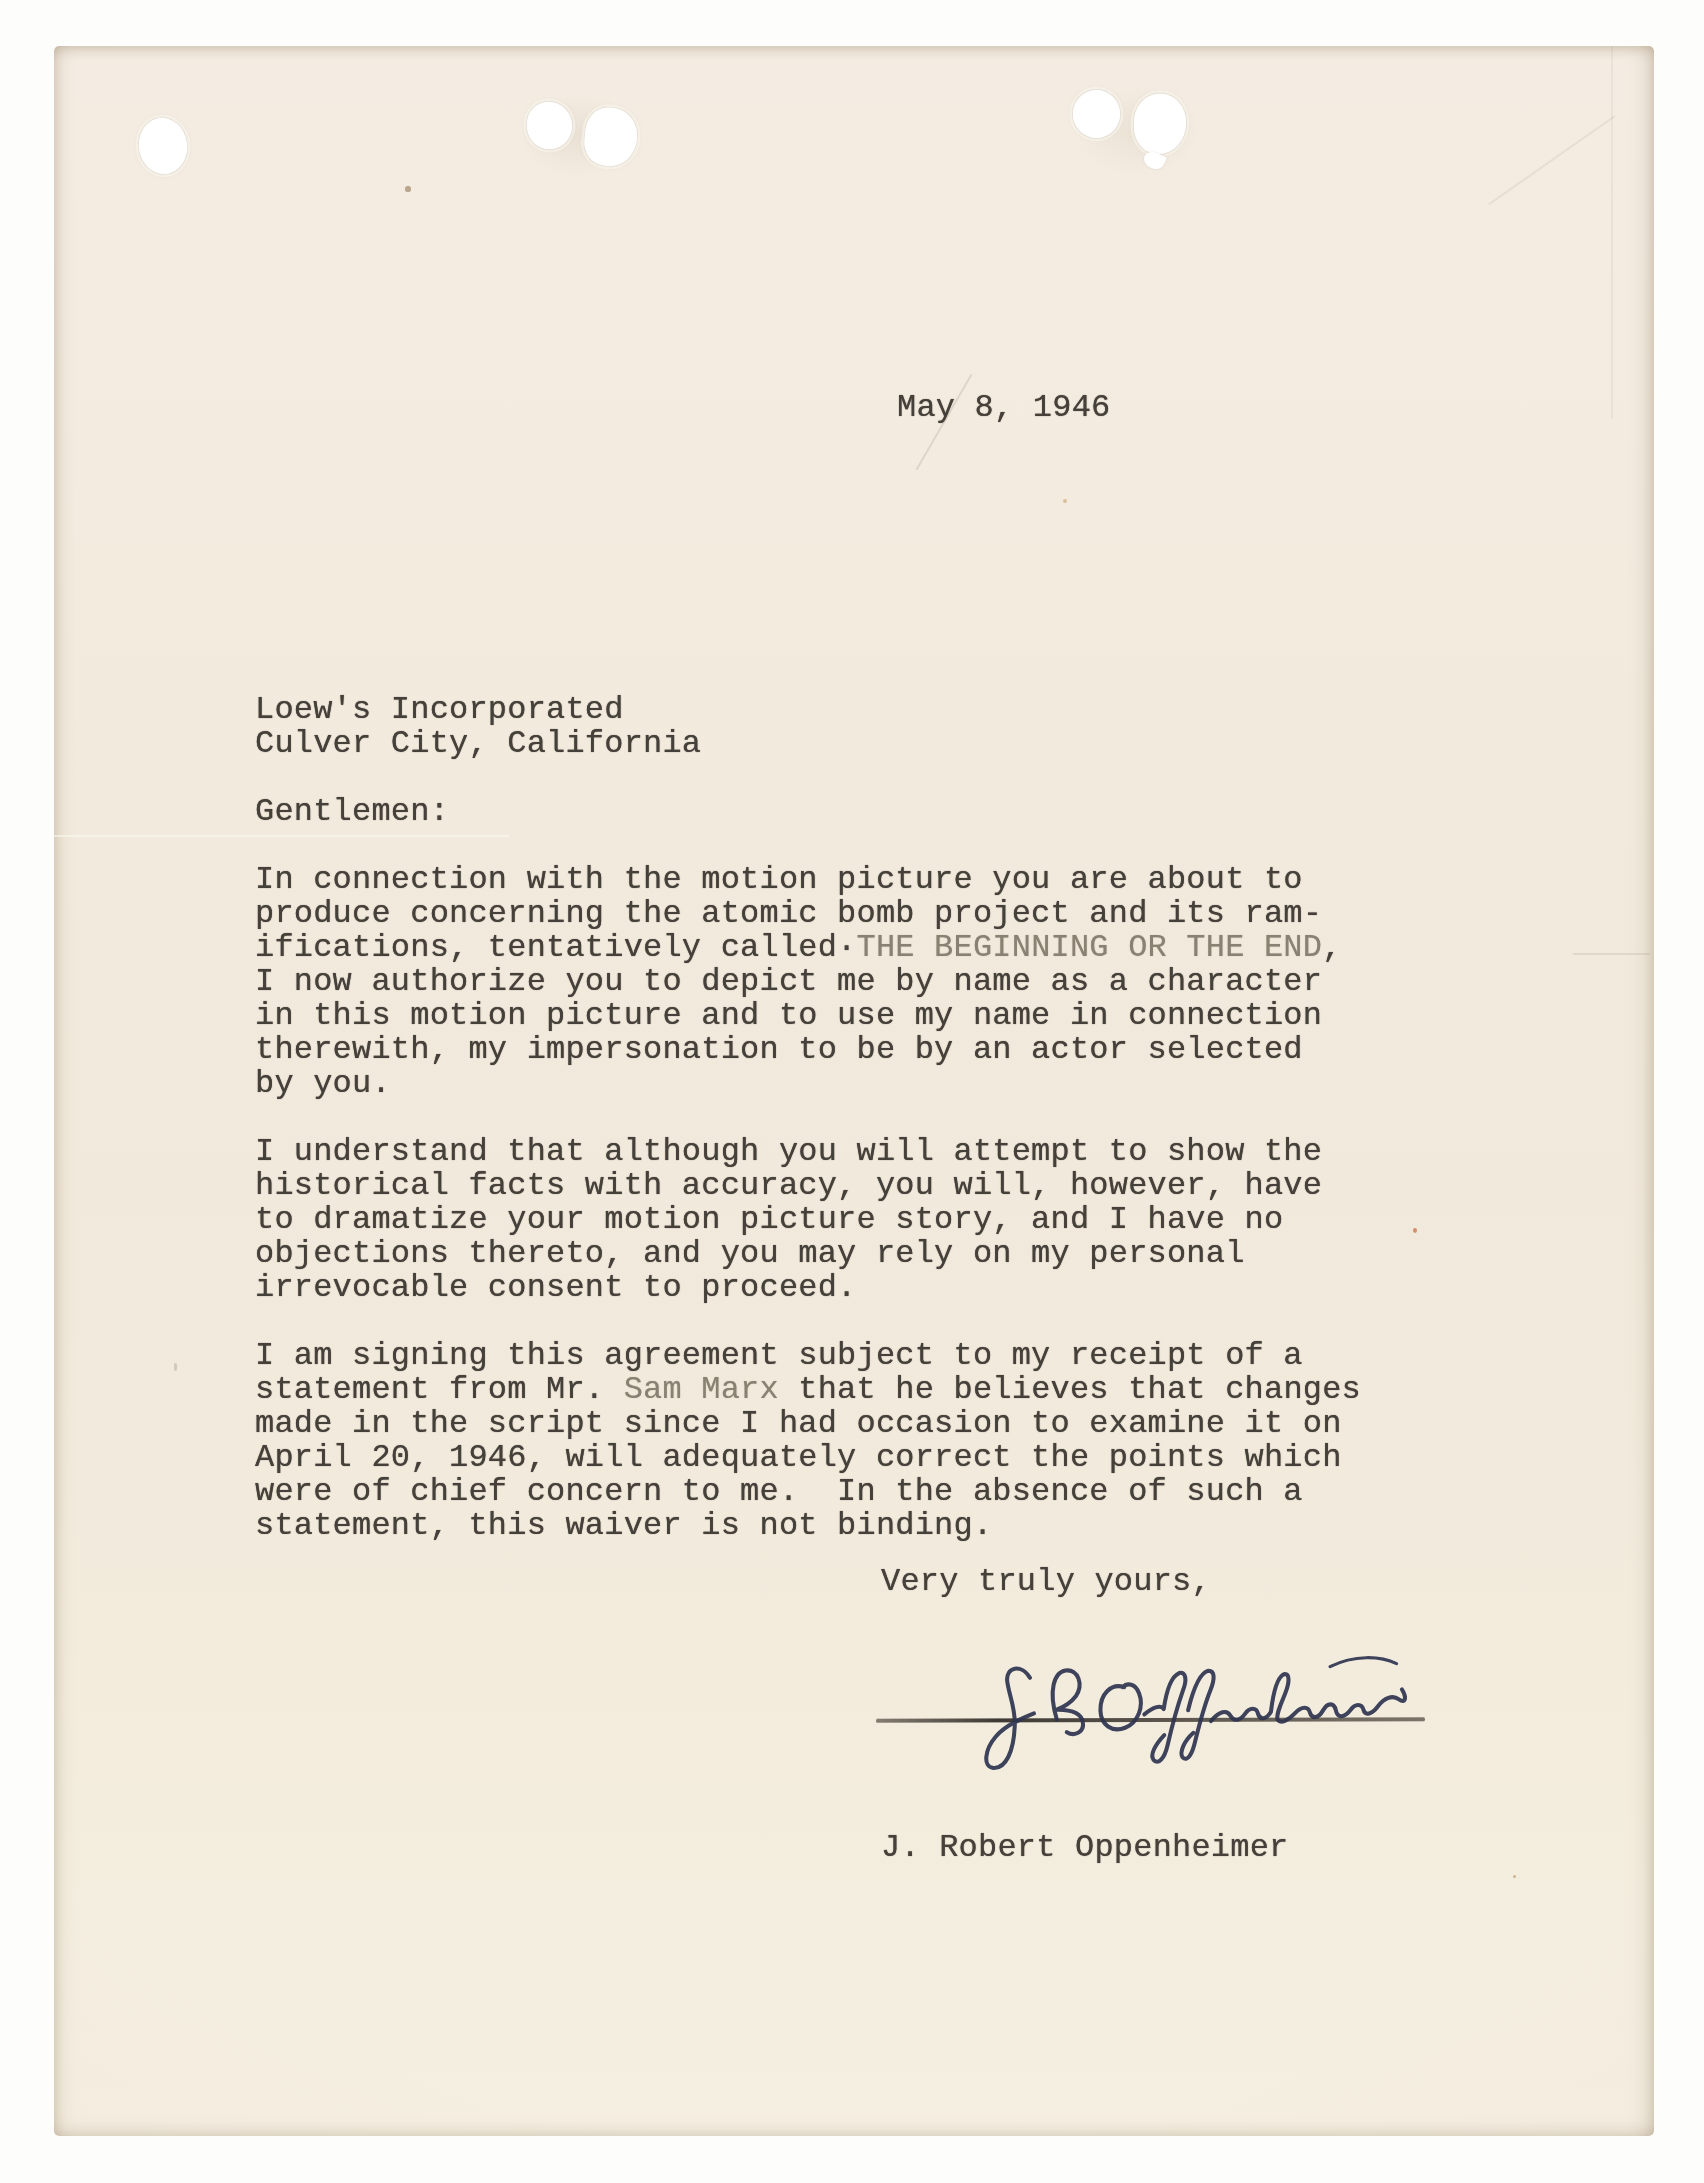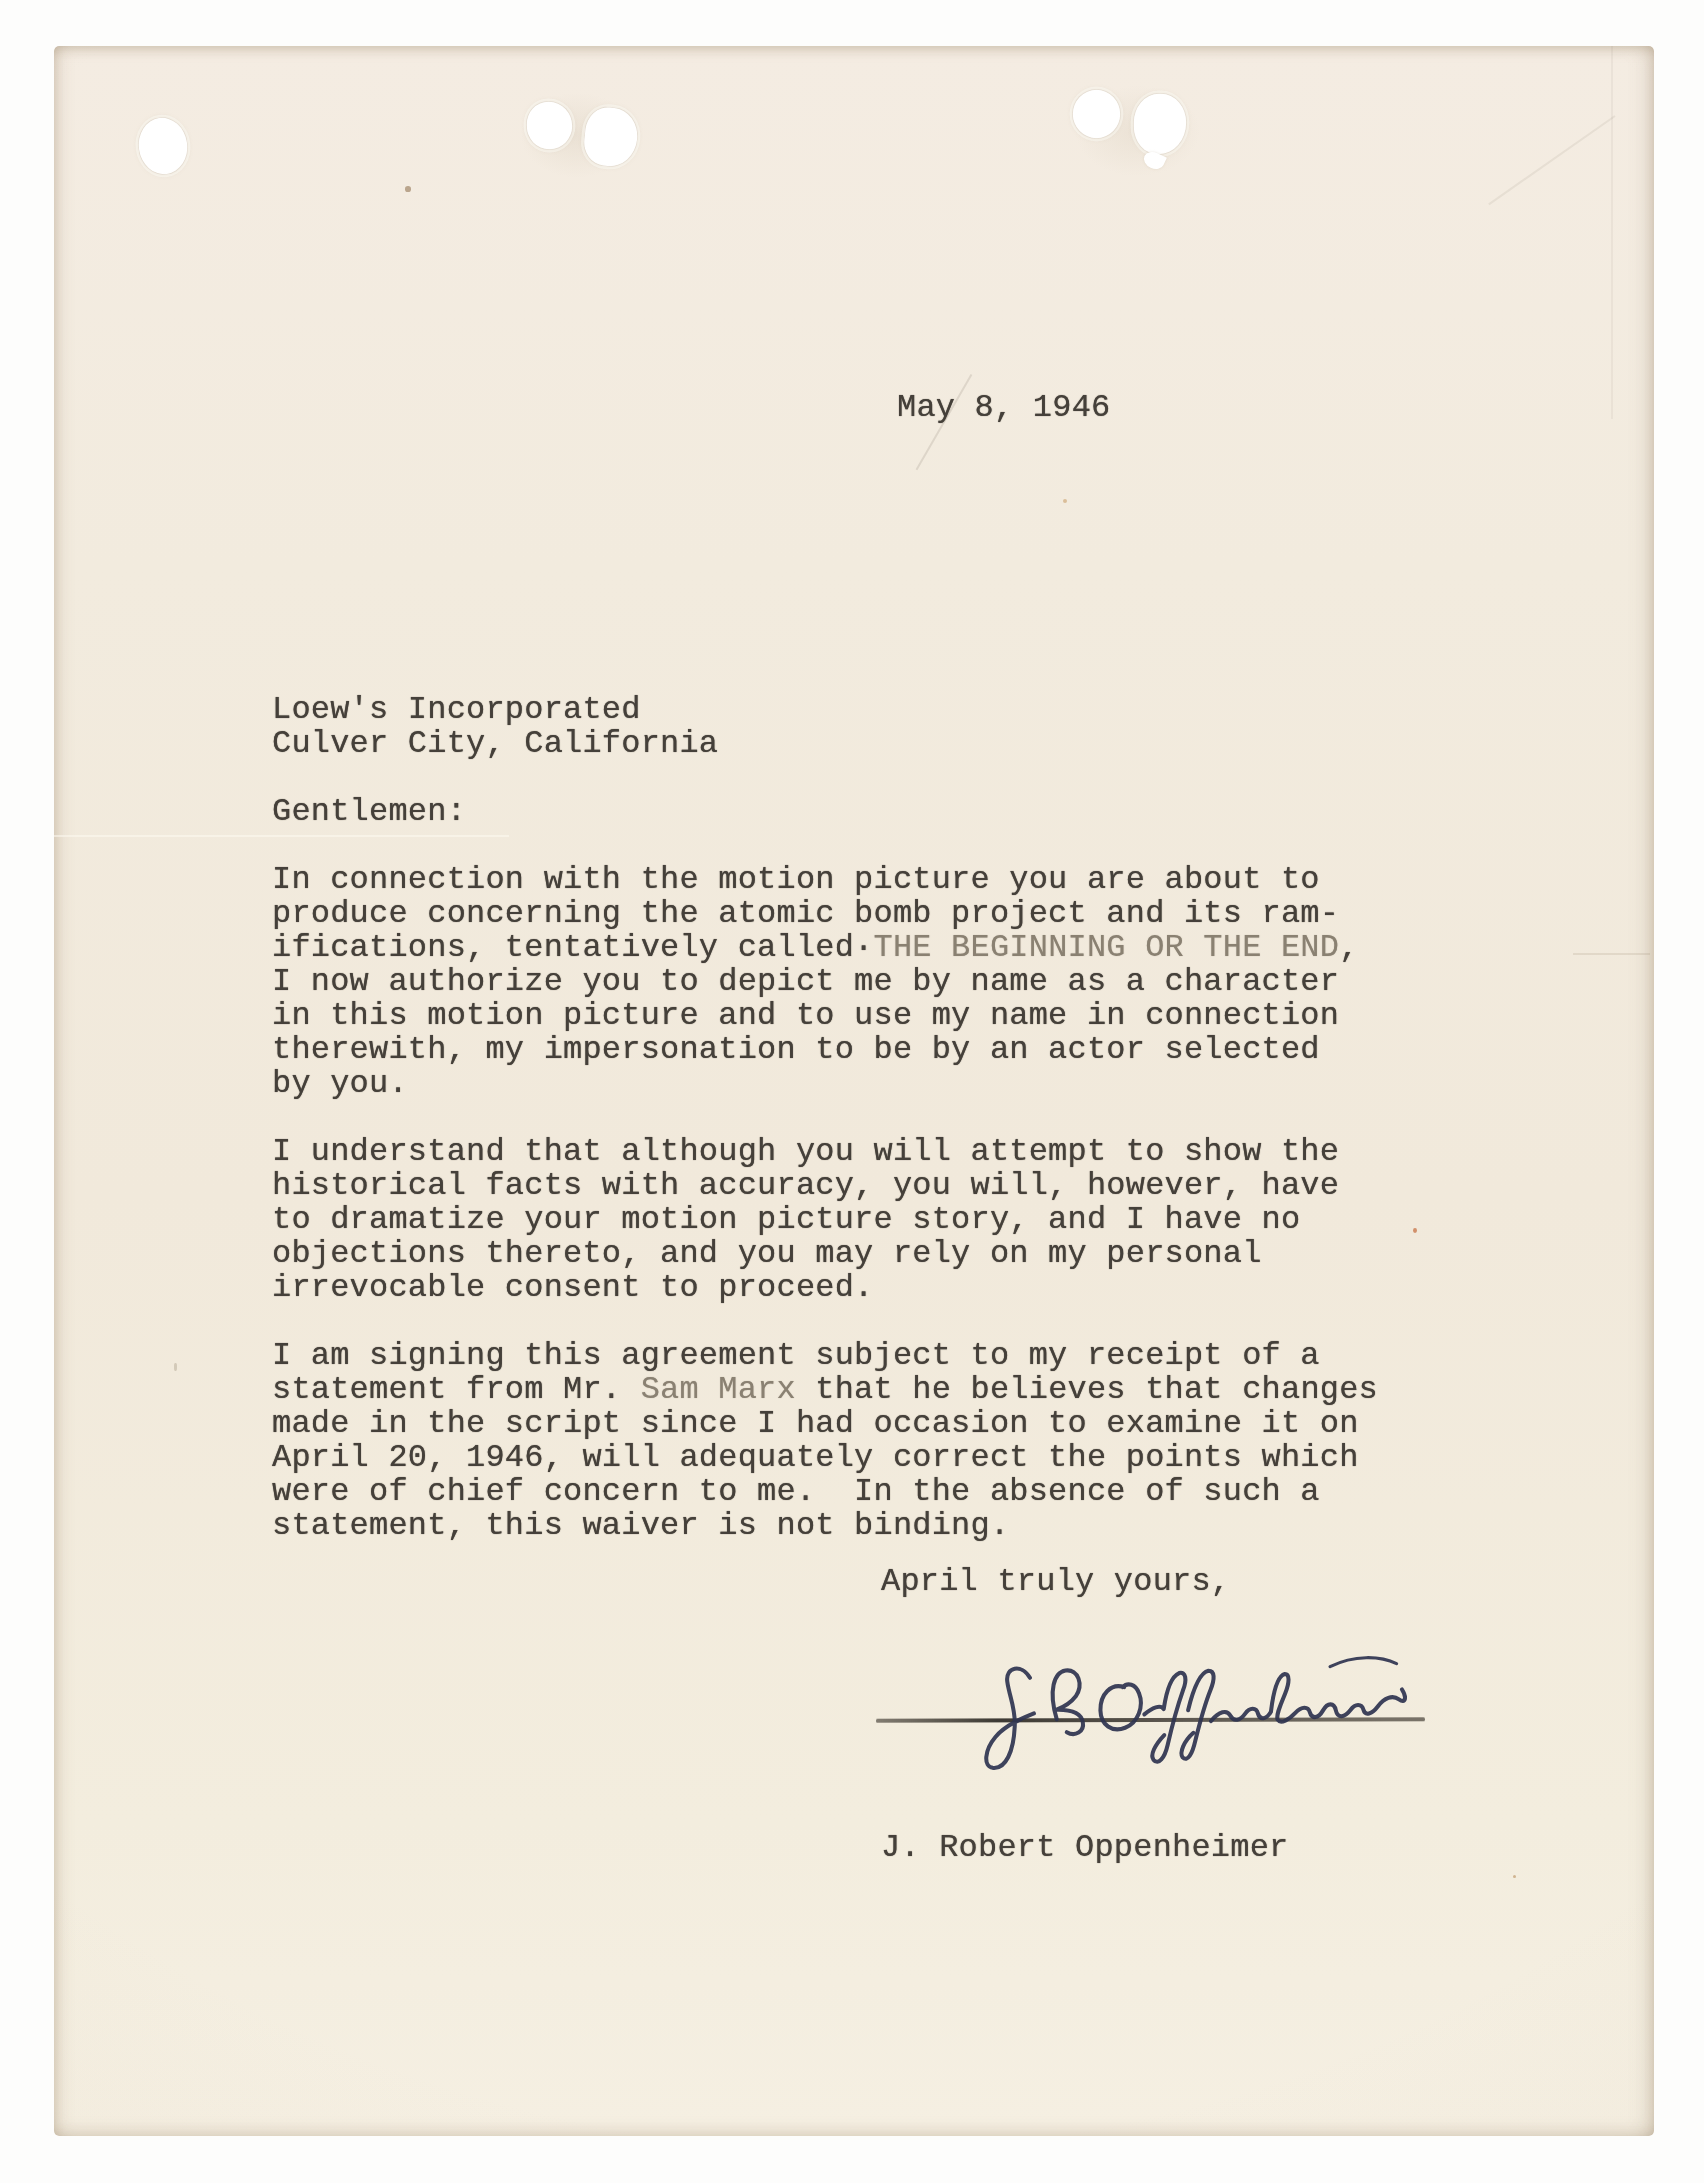--- a/index.html
+++ b/index.html
@@ -17,21 +17,21 @@
       inset 0 8px 14.6px -8px rgba(150,130,100,.45),
       inset 11.4px 0 19.5px -11.4px rgba(150,130,100,.38),
       inset -13px 0 23px -13px rgba(140,120,92,.42),
       inset 0 -11.4px 19.5px -11.4px rgba(160,140,110,.30);
   }
   .typed{color:var(--ink);font-size:32px;line-height:34px;letter-spacing:0.2px;
          white-space:pre;text-shadow:0 0 1px rgba(62,56,48,.85);}
   .faded{color:var(--faded);text-shadow:0 0 1px rgba(120,110,95,.5);}
   .abs{position:absolute;}
   .date{left:843px;top:345px;}
-  .flow{left:218px;top:647px;}
+  .flow{left:201px;top:647px;}
   .flow .line{height:34px;}
   .closing{left:827px;top:1519px;}
   .typed-name{left:827px;top:1785px;}
   .sig-line{left:822px;top:1672px;width:549px;height:4px;transform:rotate(-.15deg);
     background:linear-gradient(90deg,rgba(70,64,55,.65),rgba(42,39,34,.9) 22%,rgba(55,50,44,.8) 55%,rgba(70,64,55,.7));
     border-radius:1.6px;filter:blur(0.3px);}
   .sig-svg{left:897px;top:1591px;width:487px;height:138px;transform:rotate(-1.2deg);}
   
   .hole{position:absolute;background:radial-gradient(circle at 45% 40%, #ffffff 72%, #fbf8f2 100%);
     border-radius:50%;
@@ -83,21 +83,21 @@
     <div class="speck k1"></div>
     <div class="speck k2"></div>
     <div class="speck k3"></div>
     <div class="speck k4"></div>
     <div class="speck k5"></div>
 
     <div class="abs typed date">May 8, 1946</div>
 
     <div class="abs typed flow"><div class="line"><span>Loew's Incorporated</span></div><div class="line"><span>Culver City, California</span></div><div class="line"></div><div class="line"><span>Gentlemen:</span></div><div class="line"></div><div class="line"><span>In connection with the motion picture you are about to</span></div><div class="line"><span>produce concerning the atomic bomb project and its ram-</span></div><div class="line"><span>ifications, tentatively called·</span><span class="faded">THE BEGINNING OR THE END</span><span>,</span></div><div class="line"><span>I now authorize you to depict me by name as a character</span></div><div class="line"><span>in this motion picture and to use my name in connection</span></div><div class="line"><span>therewith, my impersonation to be by an actor selected</span></div><div class="line"><span>by you.</span></div><div class="line"></div><div class="line"><span>I understand that although you will attempt to show the</span></div><div class="line"><span>historical facts with accuracy, you will, however, have</span></div><div class="line"><span>to dramatize your motion picture story, and I have no</span></div><div class="line"><span>objections thereto, and you may rely on my personal</span></div><div class="line"><span>irrevocable consent to proceed.</span></div><div class="line"></div><div class="line"><span>I am signing this agreement subject to my receipt of a</span></div><div class="line"><span>statement from Mr. </span><span class="faded">Sam Marx</span><span> that he believes that changes</span></div><div class="line"><span>made in the script since I had occasion to examine it on</span></div><div class="line"><span>April 20, 1946, will adequately correct the points which</span></div><div class="line"><span>were of chief concern to me.  In the absence of such a</span></div><div class="line"><span>statement, this waiver is not binding.</span></div></div>
 
-    <div class="abs typed closing">April truly yours,</div>
+    <div class="abs typed closing">Very truly yours,</div>
 
     <div class="abs sig-line"></div>
 
     <svg class="abs sig-svg" viewBox="0 0 600 170" aria-label="J R Oppenheimer">
       <g fill="none" stroke="#2f3450" stroke-width="5" stroke-linecap="round" stroke-linejoin="round" opacity="0.92">
         <path d="M 98,46 C 88,28 68,32 70,50 C 72,68 80,84 78,106 C 76,136 66,158 50,156 C 38,154 40,134 54,118 C 66,104 86,96 102,90"></path>
         <path d="M 130,98 C 120,62 128,40 142,38 C 158,36 164,56 154,70 C 146,80 136,84 130,86 C 144,86 160,88 162,102 C 164,114 152,120 142,114"></path>
         <path d="M 214,60 C 198,54 184,68 184,88 C 184,106 198,116 214,110 C 230,104 238,84 232,68 C 228,56 218,54 212,60"></path>
         <path d="M 238,94 C 248,86 258,82 262,88 C 266,64 272,48 282,44 C 290,42 292,52 286,66 C 280,82 272,108 266,132 C 262,148 254,158 248,150 C 244,144 250,132 262,120"></path>
         <path d="M 292,90 C 300,60 308,44 318,42 C 326,42 326,52 320,66 C 314,80 306,106 300,128 C 296,144 290,154 284,148 C 280,142 286,128 298,118"></path>

